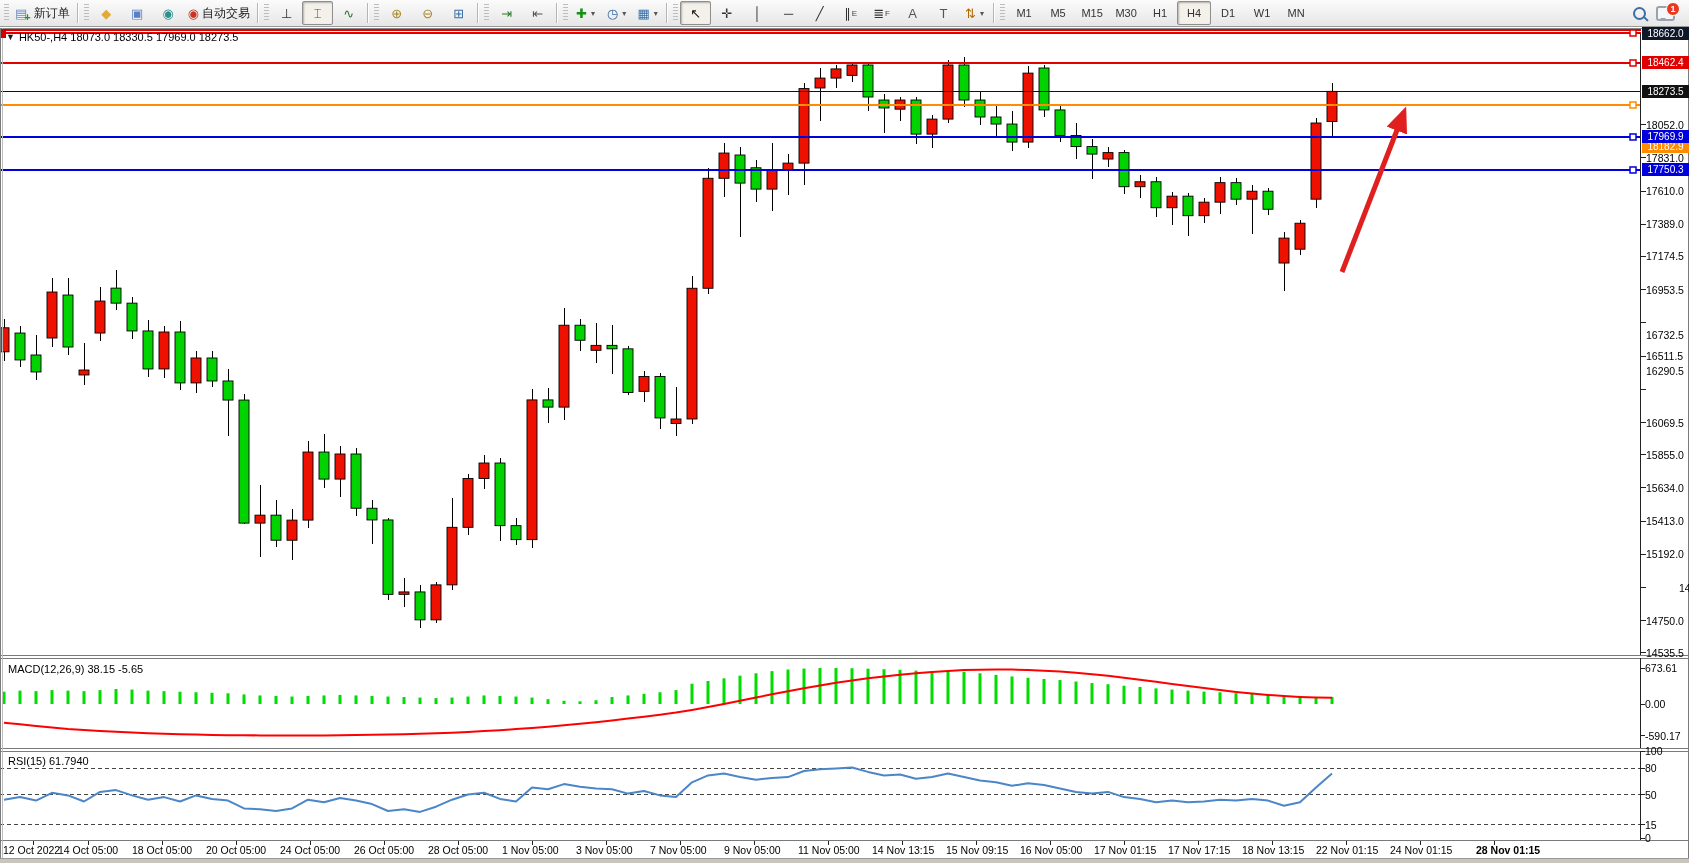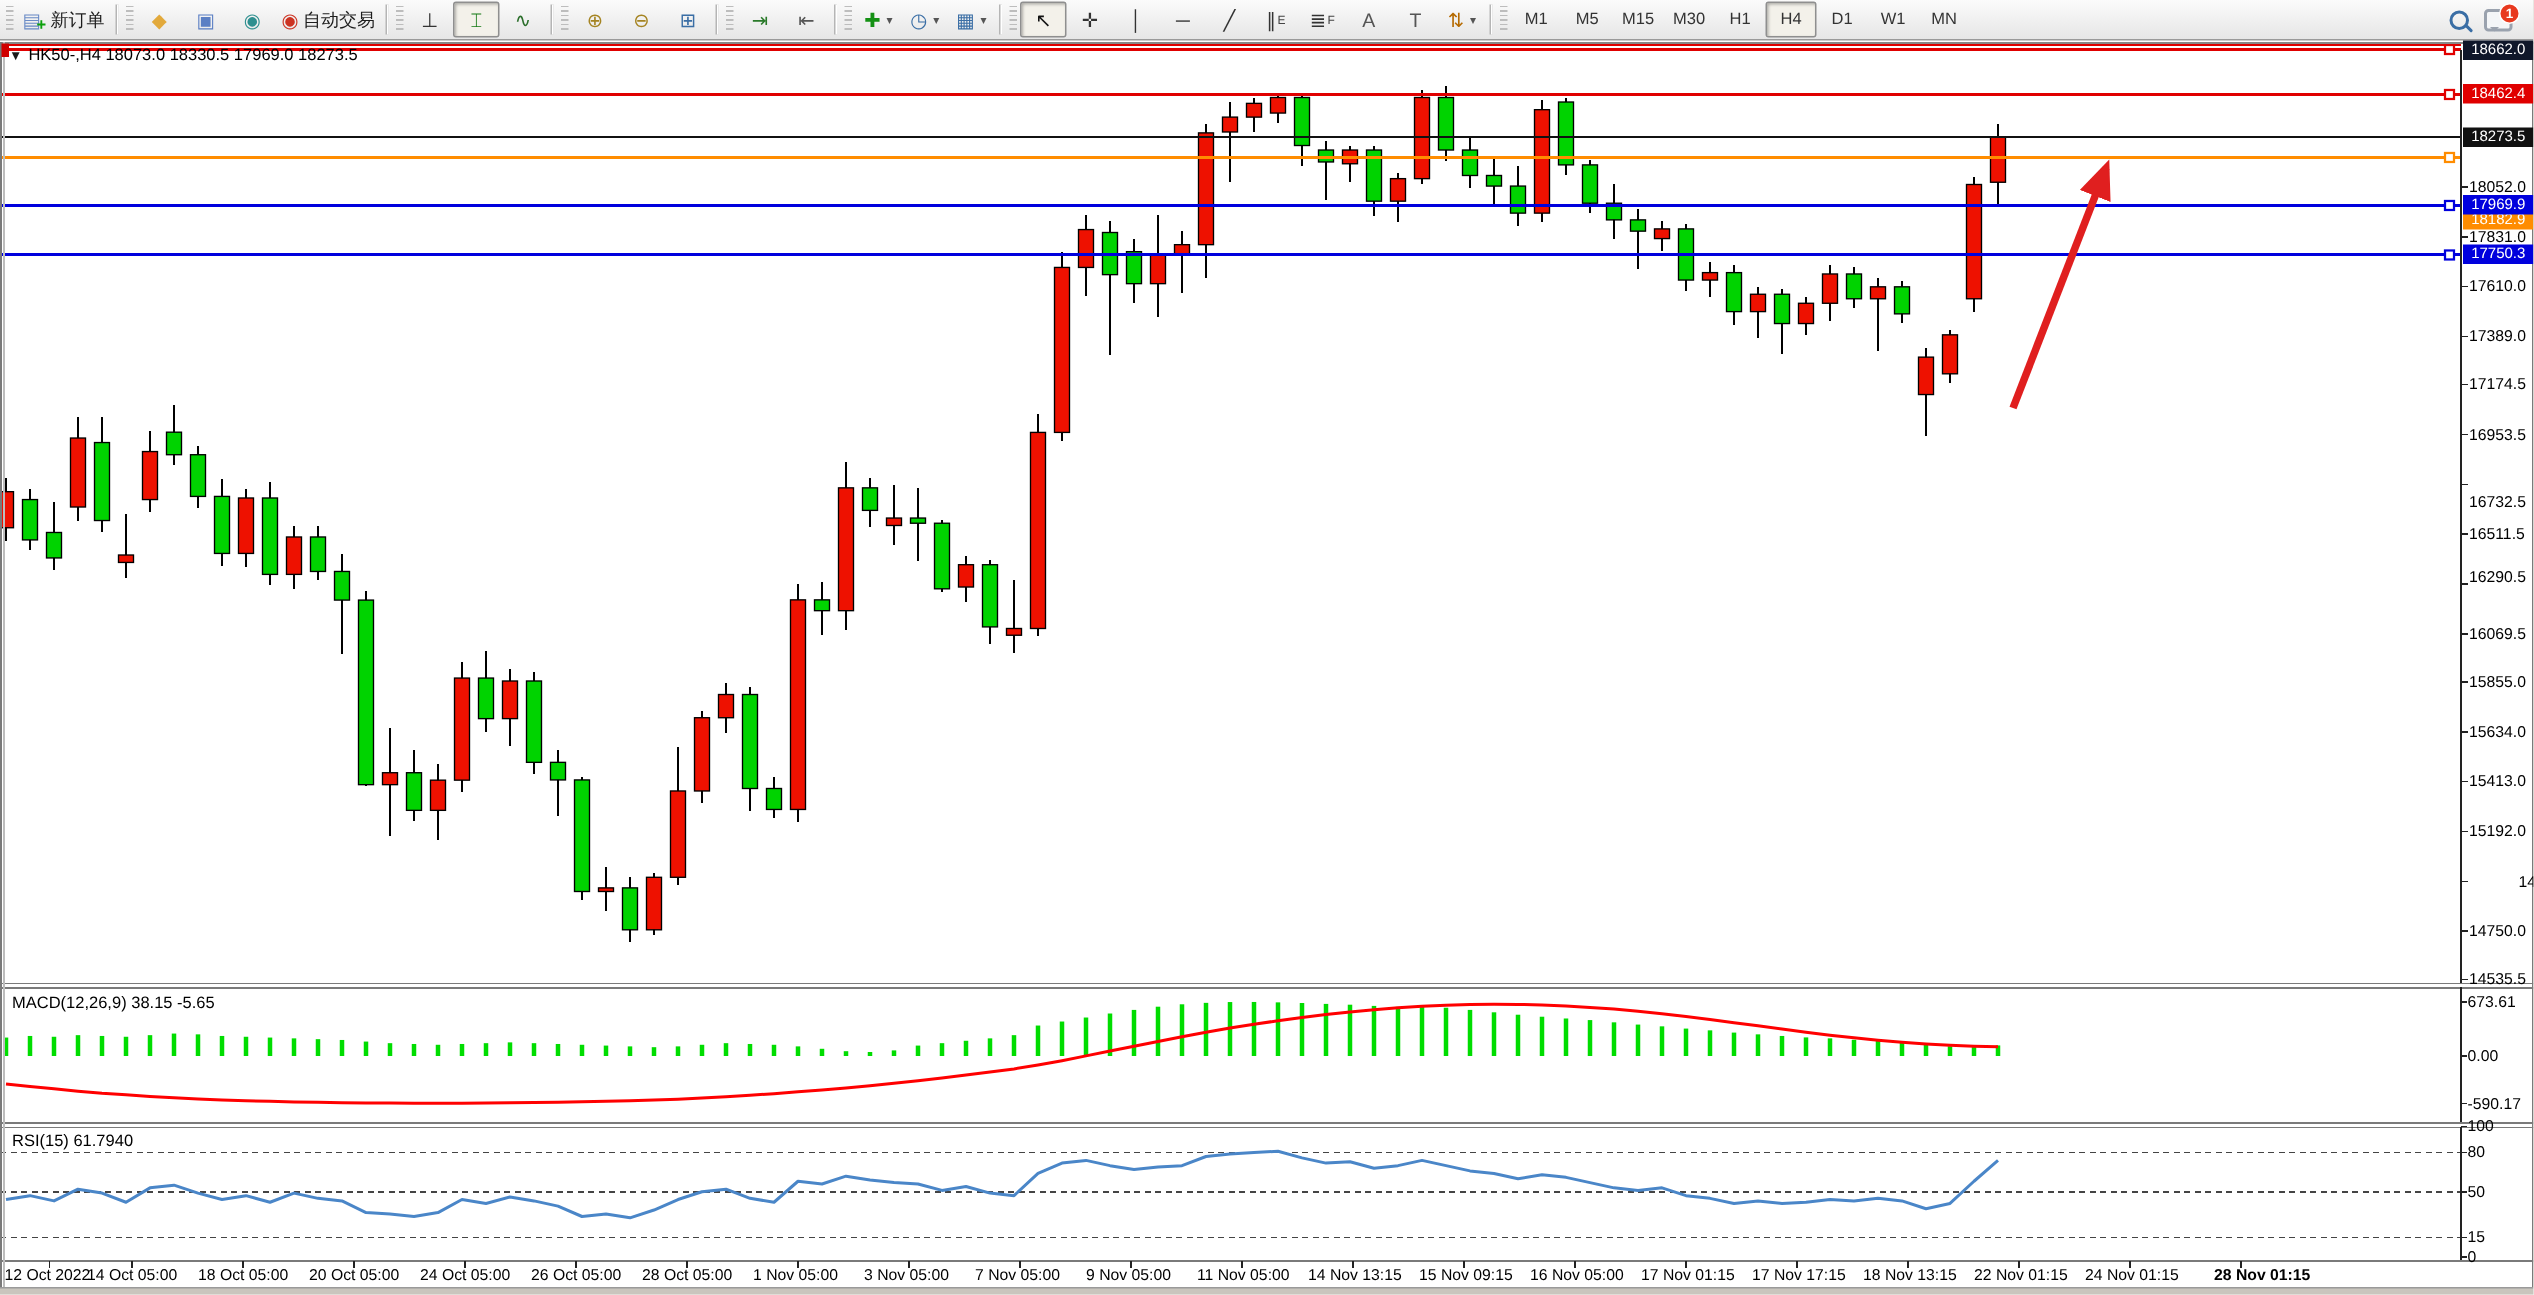--- a/index.html
+++ b/index.html
@@ -533,21 +533,21 @@
 
   <div id="labels">
       <div class="tick-label" style="top: 118.651px;">18052.0</div>
       <div class="tick-label" style="top: 151.856px;">17831.0</div>
       <div class="tick-label" style="top: 185.061px;">17610.0</div>
       <div class="tick-label" style="top: 218.266px;">17389.0</div>
       <div class="tick-label" style="top: 250.494px;">17174.5</div>
       <div class="tick-label" style="top: 283.699px;">16953.5</div>
       <div class="tick-label" style="top: 329px;">16732.5</div>
       <div class="tick-label" style="top: 350.108px;">16511.5</div>
-      <div class="tick-label" style="top: 379px;">16290.5</div>
+      <div class="tick-label" style="top: 365px;">16290.5</div>
       <div class="tick-label" style="top: 416.518px;">16069.5</div>
       <div class="tick-label" style="top: 448.746px;">15855.0</div>
       <div class="tick-label" style="top: 481.951px;">15634.0</div>
       <div class="tick-label" style="top: 515.156px;">15413.0</div>
       <div class="tick-label" style="top: 548.361px; text-align: right;">15192.0</div>
       <div class="tick-label" style="top: 581.565px; margin-left: 33px;">14971.0</div>
       <div class="tick-label" style="top: 614.77px;">14750.0</div>
       <div class="tick-label" style="top: 646.998px;">14535.5</div>
       <div class="badge" style="top: 26.5px; background: #0f172a;">18662.0</div>
       <div class="badge" style="top: 56.4895px; background: rgb(224, 0, 0);">18462.4</div>

